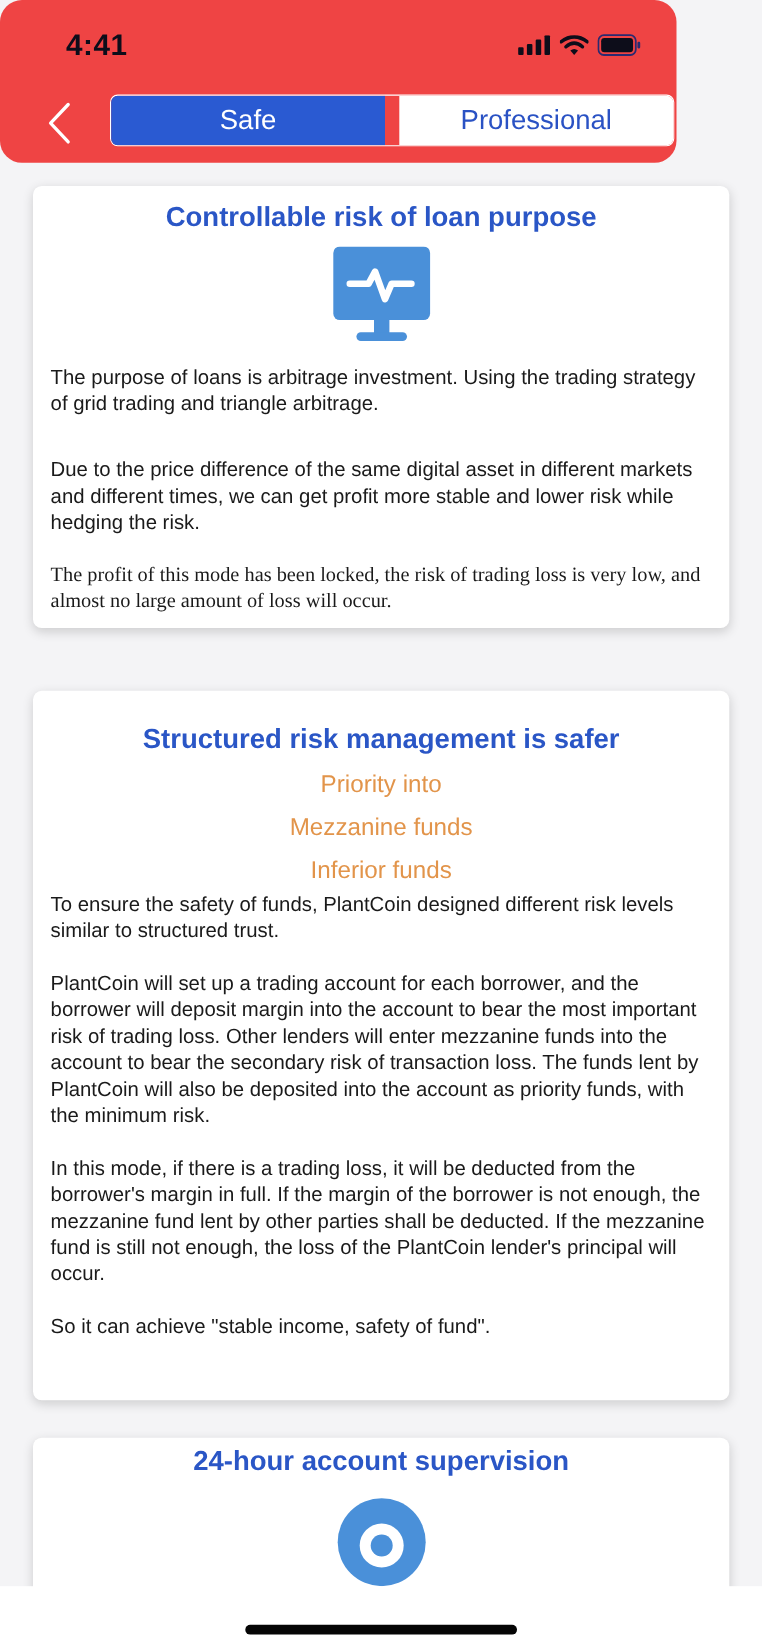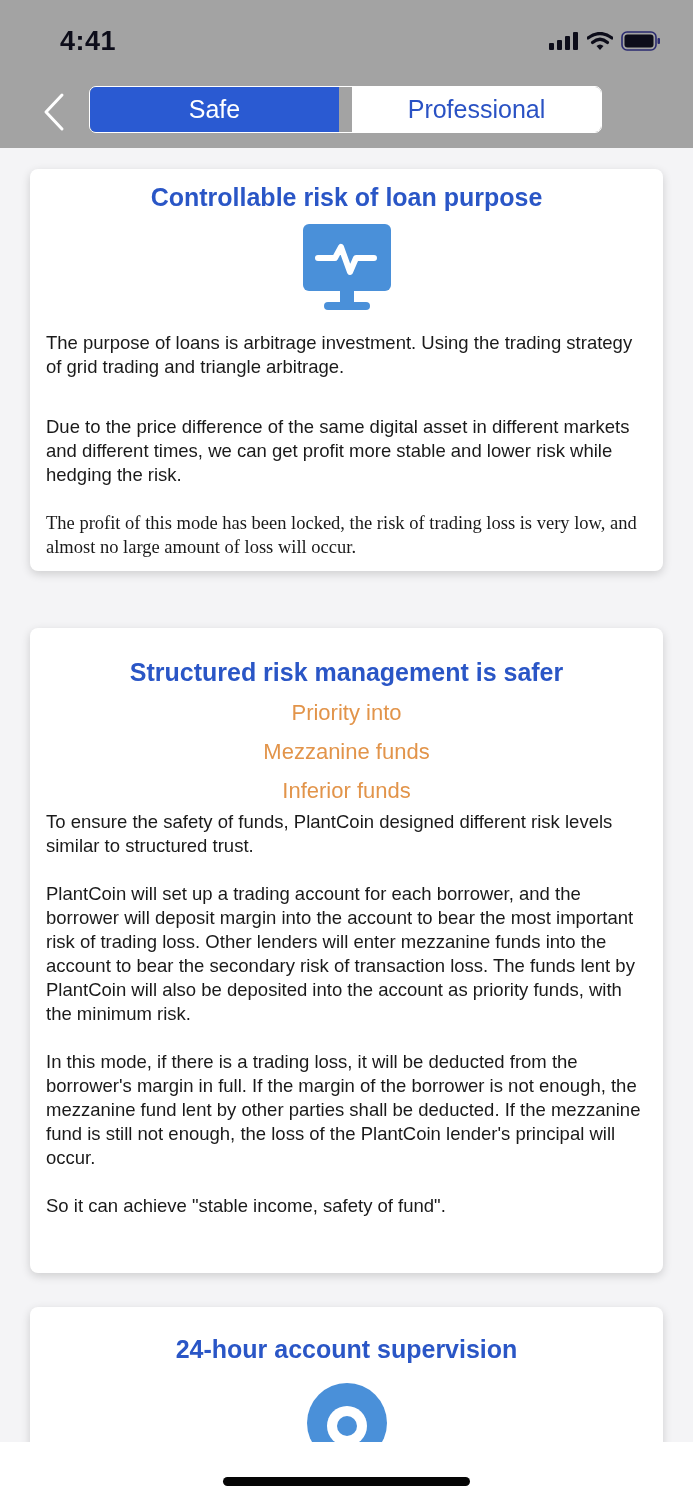--- a/index.html
+++ b/index.html
@@ -1,21 +1,21 @@
 <!DOCTYPE html>
 <html><head>
 <meta charset="utf-8">
 <style>
   html, body { margin:0; padding:0; }
   body { width:693px; height:1500px; background:#f4f4f6; position:relative; overflow:hidden; font-family:"Liberation Sans", sans-serif; }
-  .header { position:absolute; left:0; top:0; width:693px; height:148px; background:#a3a3a3; }
+  .header { position:absolute; left:0; top:0; width:615px; height:148px; background:#ef4444;border-radius:20px; }
   .time { position:absolute; left:60px; top:26px; font-size:27px; font-weight:bold; color:#0d0d1a; letter-spacing:0.5px; }
   .status-icons { position:absolute; right:32px; top:31px; display:flex; align-items:center; gap:8px; }
   .back { position:absolute; left:38px; top:90px; width:32px; height:44px; }
-  .seg { position:absolute; left:89px; top:86px; width:513px; height:47px; border:1.5px solid #ffffff; border-radius:7px; overflow:hidden; display:flex; box-sizing:border-box;gap:13px; }
+  .seg { position:absolute; left:100px; top:86px; width:513px; height:47px; border:1.5px solid #ffffff; border-radius:7px; overflow:hidden; display:flex; box-sizing:border-box;gap:13px; }
   .seg-item { flex:1; display:flex; align-items:center; justify-content:center; font-size:25px; color:#ffffff; background:#2a5ad2; }
   .seg-item.active { background:#ffffff; color:#2a52c4; }
   .card { position:absolute; left:30px; width:633px; background:#ffffff; border-radius:8px; box-shadow:0 3px 10px rgba(0,0,0,0.16); box-sizing:border-box; padding:0 16px; }
   .card-title { text-align:center; color:#2a56c6; font-size:25px; font-weight:bold; }
   .para { color:#1a1a1a; font-size:18.5px; line-height:24px; margin:0; }
   .fund { text-align:center; color:#e2944a; font-size:22px; line-height:39px; }
   .home-area { position:absolute; left:0; top:1442px; width:693px; height:58px; background:#ffffff; }
   .home-indicator { position:absolute; left:223px; top:1477px; width:247px; height:9px; background:#050505; border-radius:5px; }
 </style>
 </head>
@@ -74,21 +74,21 @@
     <div class="fund">Mezzanine funds</div>
     <div class="fund">Inferior funds</div>
   </div>
   <p class="para" style="">To ensure the safety of funds, PlantCoin designed different risk levels similar to structured trust.</p>
   <p class="para" style="margin-top:24px;">PlantCoin will set up a trading account for each borrower, and the borrower will deposit margin into the account to bear the most important risk of trading loss. Other lenders will enter mezzanine funds into the account to bear the secondary risk of transaction loss. The funds lent by PlantCoin will also be deposited into the account as priority funds, with the minimum risk.</p>
   <p class="para" style="margin-top:24px;">In this mode, if there is a trading loss, it will be deducted from the borrower's margin in full. If the margin of the borrower is not enough, the mezzanine fund lent by other parties shall be deducted.  If the mezzanine fund is still not enough, the loss of the PlantCoin lender's principal will occur.</p>
   <p class="para" style="margin-top:24px;">So it can achieve "stable income, safety of fund".</p>
 </div>
 
 <div class="card" style="top:1307px; height:160px;">
-  <div class="card-title" style="padding-top:28px;">24-hour account supervision</div>
+  <div class="card-title" style="padding-top:7px;">24-hour account supervision</div>
   <div style="text-align:center; margin-top:18px;">
     <svg width="82" height="82" viewBox="0 0 82 82">
       <ellipse cx="41" cy="41" rx="40" ry="40" fill="#4a90d9"></ellipse>
       <circle cx="41" cy="44" r="20" fill="#ffffff"></circle>
       <circle cx="41" cy="44" r="10" fill="#4a90d9"></circle>
     </svg>
   </div>
 </div>
 
 <div class="home-area"></div>

